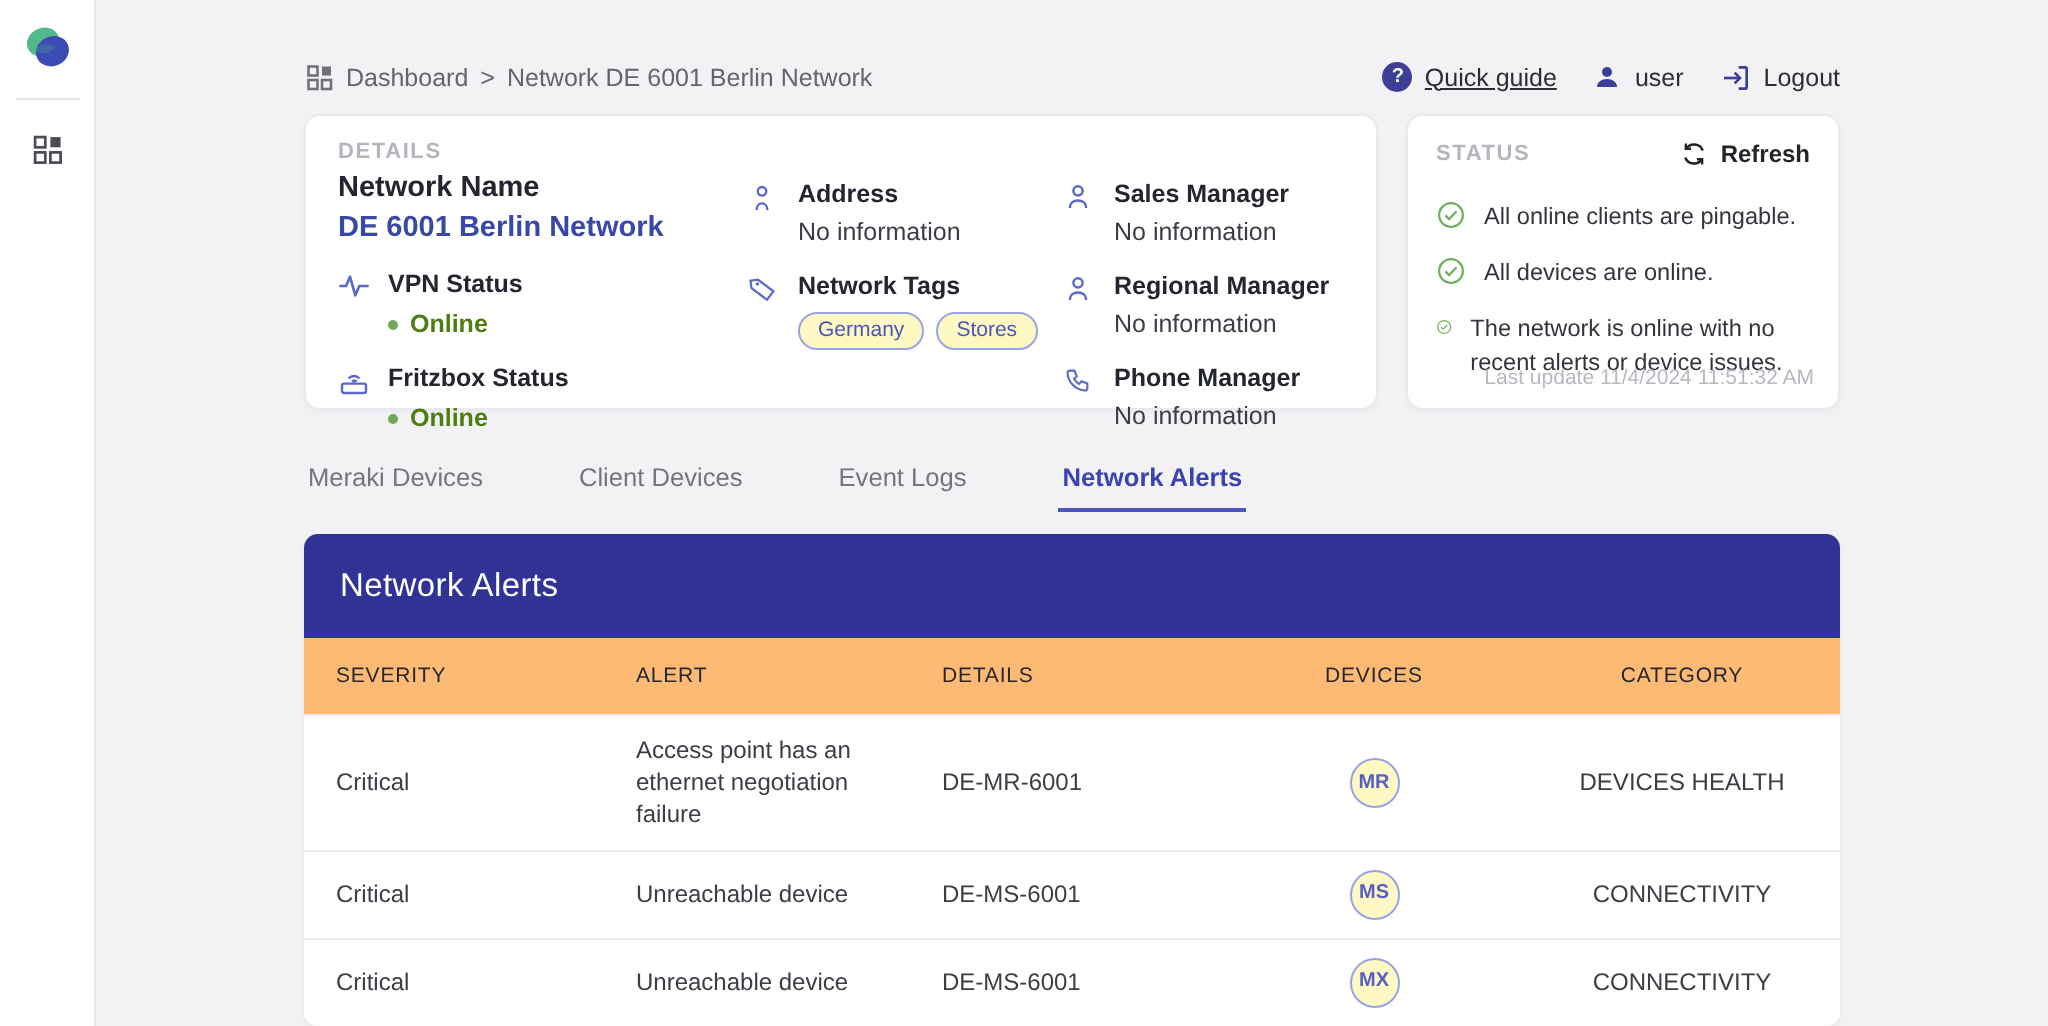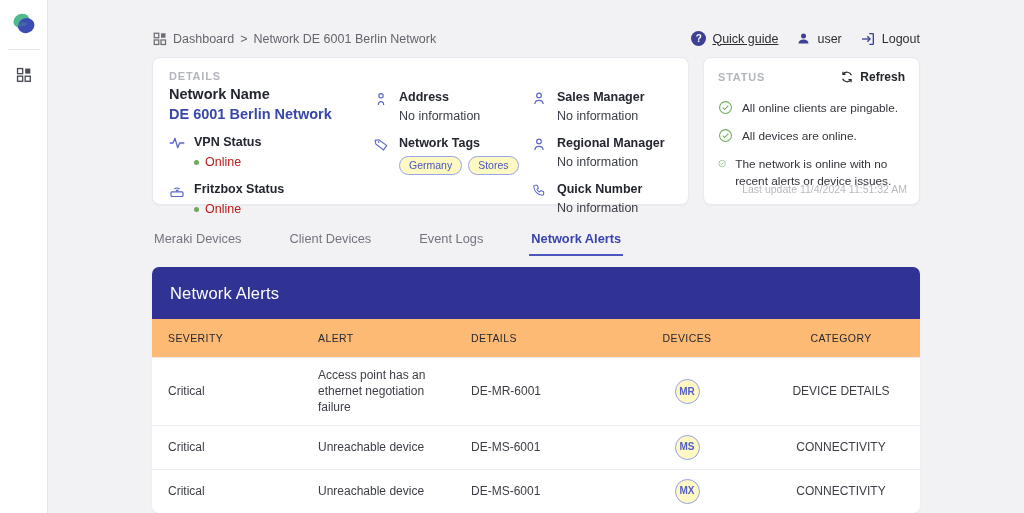--- a/index.html
+++ b/index.html
@@ -49,21 +49,21 @@
   .dcol3 { width:140px; }
   .network-name-label { font-size:14.5px; font-weight:bold; color:#23262f; margin-top:4px; }
   .network-name { font-size:14.5px; font-weight:bold; color:#3847a8; margin-top:4px; }
 
   .field { display:flex; gap:9px; margin-top:13px; }
   .field .ficon { width:16px; flex:0 0 16px; padding-top:1px; }
   .field .ftext .flabel { font-weight:bold; font-size:12.5px; color:#23262f; }
   .field .ftext .fvalue { font-size:12.5px; color:#3a3d45; margin-top:5px; }
   .online { display:flex; align-items:center; gap:6px; margin-top:6px; }
   .online .dot { width:5px; height:5px; border-radius:50%; background:#70a85c; }
-  .online .otext { color:#b91c1c; font-size:12.5px; }
+  .online .otext { color:#4d7c0f; font-size:12.5px;font-weight:bold; }
 
   .tags { display:flex; gap:6px; margin-top:6px; }
   .tag-chip {
     font-size:10.5px; color:#4a55bb; background:#fef9c3; border:1px solid #9aa3e4;
     border-radius:10px; padding:2px 9px; line-height:1.2;
   }
 
   .status-head { display:flex; align-items:center; justify-content:space-between; }
   .refresh-btn { display:flex; align-items:center; gap:6px; font-size:12px; color:#222429; font-weight:bold; cursor:pointer; }
   .status-items { margin-top:10px; }
@@ -260,21 +260,21 @@
             </div>
           </div>
 
           <div class="field">
             <span class="ficon">
               <svg width="14" height="14" viewBox="0 0 24 24" fill="none" stroke="#5c67cb" stroke-width="1.8" stroke-linejoin="round">
                 <path d="M5 4h4l2 5-2.5 2a13 13 0 0 0 4.5 4.5l2-2.5 5 2v4a2 2 0 0 1-2 2A16 16 0 0 1 3 6a2 2 0 0 1 2-2z"></path>
               </svg>
             </span>
             <div class="ftext">
-              <div class="flabel">Quick Number</div>
+              <div class="flabel">Phone Manager</div>
               <div class="fvalue">No information</div>
             </div>
           </div>
         </div>
       </section>
 
       <section class="card status-card">
         <div class="status-head">
           <span class="card-label">STATUS</span>
           <span class="refresh-btn">
@@ -346,21 +346,21 @@
           </tr>
         </thead>
         <tbody>
           <tr>
             <td>Critical</td>
             <td class="col-alert">Access point has an ethernet negotiation failure</td>
             <td>DE-MR-6001</td>
             <td class="col-devices">
               <span class="dev-badge">MR</span>
             </td>
-            <td class="col-category">DEVICE DETAILS</td>
+            <td class="col-category">DEVICES HEALTH</td>
           </tr>
           <tr>
             <td>Critical</td>
             <td class="col-alert">Unreachable device</td>
             <td>DE-MS-6001</td>
             <td class="col-devices">
               <span class="dev-badge">MS</span>
             </td>
             <td class="col-category">CONNECTIVITY</td>
           </tr>

